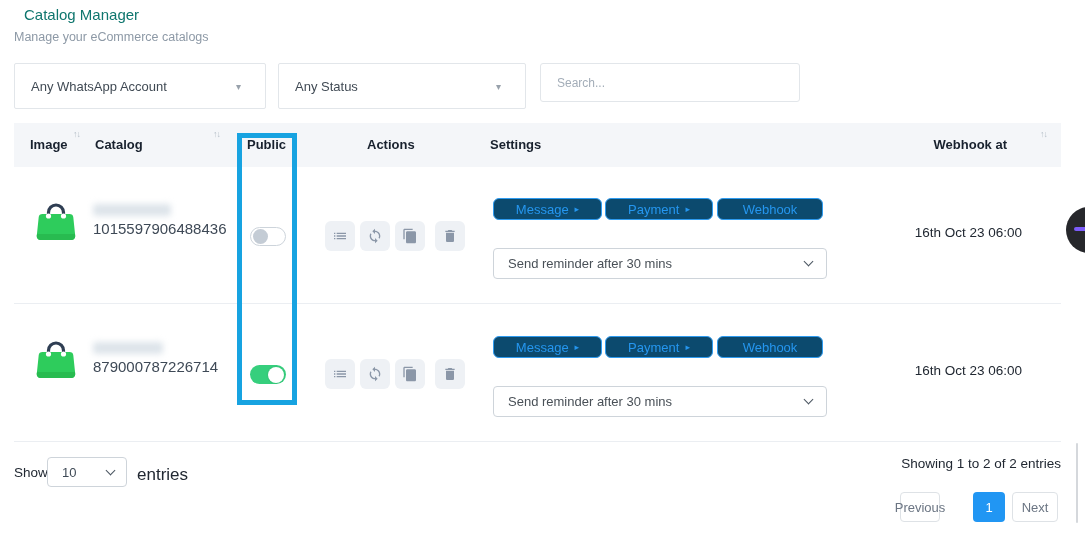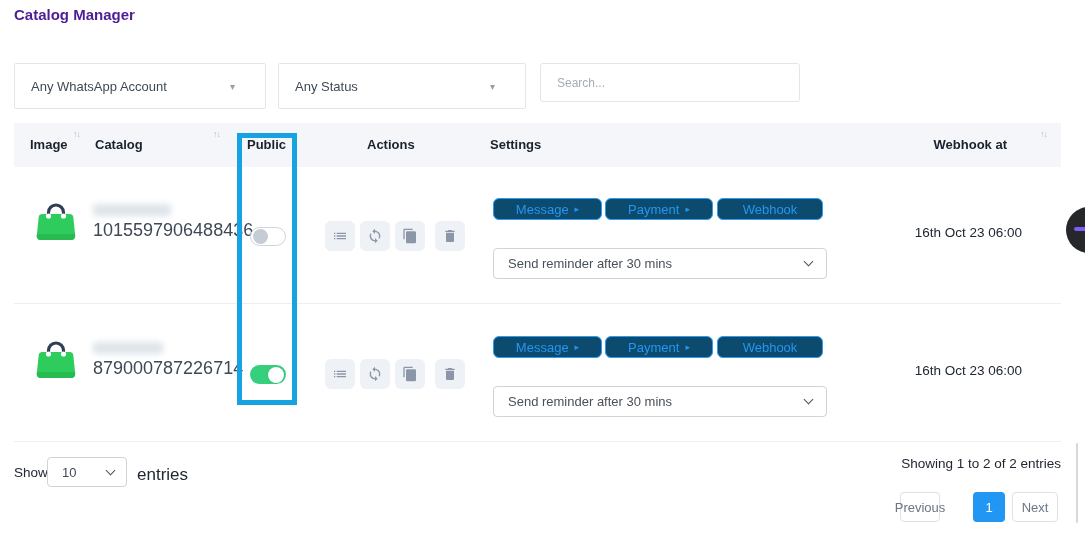--- a/index.html
+++ b/index.html
@@ -2,28 +2,28 @@
 <html><head>
 <meta charset="utf-8">
 <style>
   * { box-sizing: border-box; margin: 0; padding: 0; }
   html,body { background:#fff; }
   .app {
     position: relative; width: 1085px; height: 536px; background: #fff;
     font-family: "Liberation Sans", sans-serif; overflow: hidden; color:#212832;
   }
   
-  .title { position:absolute; left:14px; top:6px; font-size:15px; font-weight:700; color:#4c1d95; }
+  .title { position:absolute; left:24px; top:6px; font-size:15px; font-weight:400; color:#0f766e; }
   .subtitle { position:absolute; left:14px; top:30px; font-size:12.5px; color:#8d99a6; }
 
   
   .fselect {
     position:absolute; top:63px; height:46px; background:#fff; border:1px solid #e2e6ea;
     border-radius:2px; display:flex; align-items:center; justify-content:space-between;
-    padding:0 30px 0 16px; font-size:13px; color:#404a54; cursor:pointer;
+    padding:0 24px 0 16px; font-size:13px; color:#404a54; cursor:pointer;
   }
   .fcaret { font-size:10px; color:#98a1ab; }
   .search-input {
     position:absolute; left:540px; top:63px; width:260px; height:39px;
     border:1px solid #e2e6ea; border-radius:3px; padding:16px 16px; font-size:12px;
     color:#404a54; font-family:"Liberation Sans",sans-serif; outline:none;
   }
   .search-input::placeholder { color:#a3adb8; }
 
   
@@ -35,21 +35,21 @@
   .hlbox { position:absolute; left:237px; top:133px; width:60px; height:272px;
     border:5px solid #17a3e1; z-index:6; pointer-events:none; }
 
   
   .row { position:absolute; left:14px; width:1047px; height:136px; }
   .row1 { top:167px; } .row2 { top:305px; }
   .rowline { position:absolute; left:14px; width:1047px; height:1px; background:#ebeef2; }
 
   .bag { position:absolute; left:18px; top:30px; width:48px; height:48px; display:block; }
   .blur { position:absolute; left:79px; top:37px; height:12px; background:#dde4ea; border-radius:3px; filter:blur(3px); }
-  .cid { position:absolute; left:79px; top:53px; font-size:18px; color:#3e4956; }
+  .cid { position:absolute; left:79px; top:53px; font-size:15px; color:#3e4956; }
 
   .toggle { position:absolute; left:236px; top:60px; width:36px; height:19px; border-radius:10px; cursor:pointer; }
   .toggle.off { background:#fff; border:1px solid #cdd4db; }
   .toggle.off .knob { width:15px; height:15px; background:#c4ccd5; border-radius:50%; margin:1px 0 0 2px; }
   .toggle.on { background:#36cf7d; }
   .toggle.on .knob { width:16px; height:16px; background:#fff; border-radius:50%; margin:1.5px 0 0 18px;
     box-shadow:0 0 2px rgba(0,0,0,.15); }
 
   .icobtn { position:absolute; top:54px; width:30px; height:30px; background:#eef1f5; border:none;
     border-radius:6px; display:flex; align-items:center; justify-content:center; cursor:pointer; }
@@ -88,20 +88,21 @@
     background:#26272b; z-index:8; cursor:pointer; }
   .fab .dash { position:absolute; left:8px; top:20px; width:13px; height:4px; border-radius:2px; background:#7c5cfa; }
   .sbar { position:absolute; left:1076px; top:443px; width:2px; height:80px; background:#d5d8dc; border-radius:1px; }
 </style>
 </head>
 <body>
 
 <div class="app">
 
   <div class="title">Catalog Manager</div>
+  <div class="subtitle">Manage your eCommerce catalogs</div>
 
   <div class="fselect" style="left:14px;width:252px;">
     <span>Any WhatsApp Account</span>
     <span class="fcaret">▾</span>
   </div>
   <div class="fselect" style="left:278px;width:248px;">
     <span>Any Status</span>
     <span class="fcaret">▾</span>
   </div>
   <input class="search-input" type="text" placeholder="Search..." style="">

